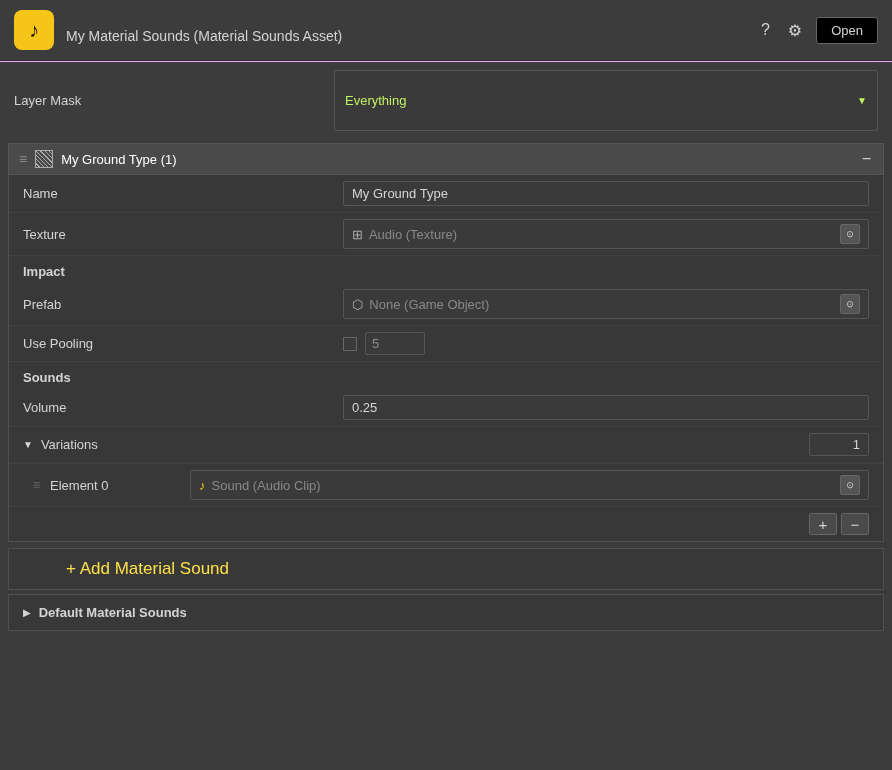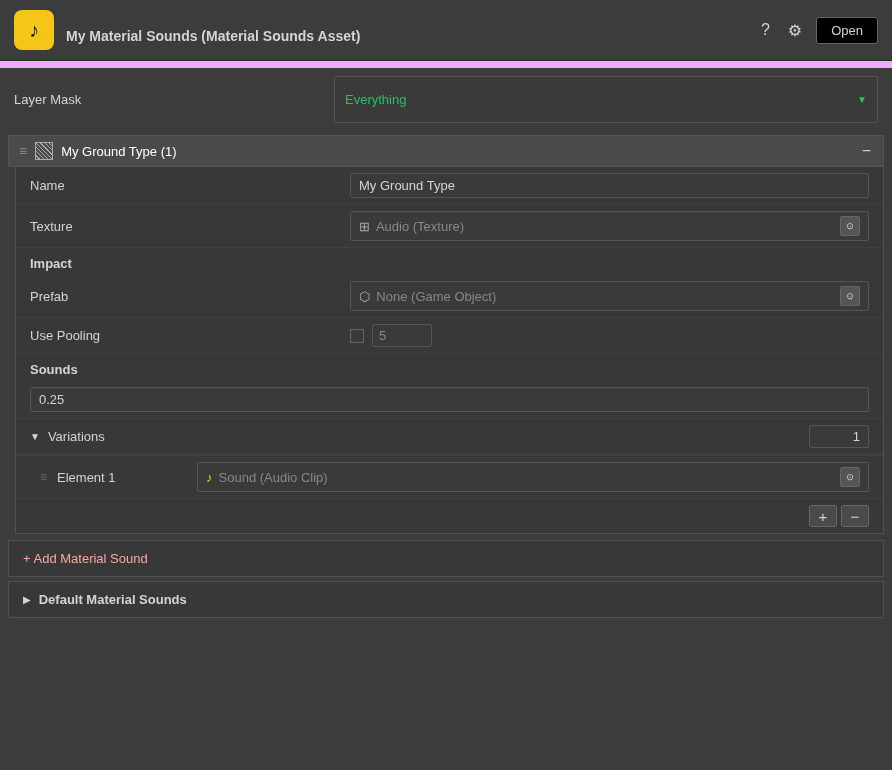--- a/index.html
+++ b/index.html
@@ -38,21 +38,21 @@
       border-radius: 8px;
       display: flex;
       align-items: center;
       justify-content: center;
       font-size: 20px;
       color: #1a1a1a;
     }
     .title-text {
       color: #d4d4d4;
       font-size: 14px;
-      font-weight: 700;
+      font-weight: 400;
       margin-top: 12px;
     }
     .title-right {
       display: flex;
       align-items: center;
       gap: 10px;
     }
     .icon-btn {
       background: none;
       border: none;
@@ -70,33 +70,33 @@
       font-size: 13px;
       border-radius: 3px;
     }
 
     
     .layer-mask-row {
       display: flex;
       align-items: center;
       padding: 8px 14px;
       background: #3c3c3c;
-      border-top: 7px solid #f0abfc;
+      border-top: 1px solid #f0abfc;
     }
     .layer-mask-label {
       flex: 0 0 320px;
       color: #d4d4d4;
       font-size: 13px;
     }
     .layer-mask-dropdown {
       flex: 1;
       background: #3a3a3a;
       border: 1px solid #555;
-      color: #22c55e;
-      padding: 15px 10px;
+      color: #bef264;
+      padding: 22px 10px;
       cursor: pointer;
       display: flex;
       align-items: center;
       justify-content: space-between;
       border-radius: 2px;
     }
     .dropdown-arrow { font-size: 10px; }
 
     
     .content {
@@ -144,21 +144,20 @@
       font-size: 16px;
       padding: 0 2px;
     }
 
     
     .fields-area {
       background: #383838;
       border: 1px solid #505050;
       border-top: none;
       padding: 0;
-      margin-left: 7px;
     }
     .field-row {
       display: flex;
       align-items: center;
       padding: 6px 14px;
       min-height: 32px;
       border-bottom: 1px solid #404040;
     }
     .field-row:last-child { border-bottom: none; }
     .field-label {
@@ -340,22 +339,23 @@
     .add-material-row {
       display: flex;
       align-items: center;
       padding: 10px 14px;
       margin-top: 6px;
       background: #383838;
       border: 1px solid #505050;
       cursor: pointer;
     }
     .add-label {
-      color: #fca5a5;
-      font-size: 13px;
+      color: #fde047;
+      font-size: 17px;
+      margin-left: 43px;
     }
 
     
     .default-sounds-row {
       display: flex;
       align-items: center;
       padding: 10px 14px;
       margin-top: 4px;
       background: #383838;
       border: 1px solid #505050;
@@ -452,32 +452,33 @@
           <div class="checkbox"></div>
           <input class="num-field" type="text" value="5" style="">
         </div>
       </div>
 
       <div class="sub-section-header">
         <span>Sounds</span>
       </div>
 
       <div class="field-row">
+        <span class="field-label">Volume</span>
         <input class="field-input" type="text" value="0.25" style="">
       </div>
 
       <div class="field-row variations-row">
         <span class="variations-arrow">▼</span>
         <span class="variations-label">Variations</span>
         <input class="variations-count" type="text" value="1" style="">
       </div>
 
       <div class="element-row">
         <span class="element-drag">≡</span>
-        <span class="element-label">Element 1</span>
+        <span class="element-label">Element 0</span>
         <div class="audio-field">
           <span class="audio-icon">♪</span>
           <span class="audio-text">Sound (Audio Clip)</span>
           <button class="dot-btn">⊙</button>
         </div>
       </div>
 
       <div class="plus-minus-row">
         <button class="pm-btn">+</button>
         <button class="pm-btn">−</button>

